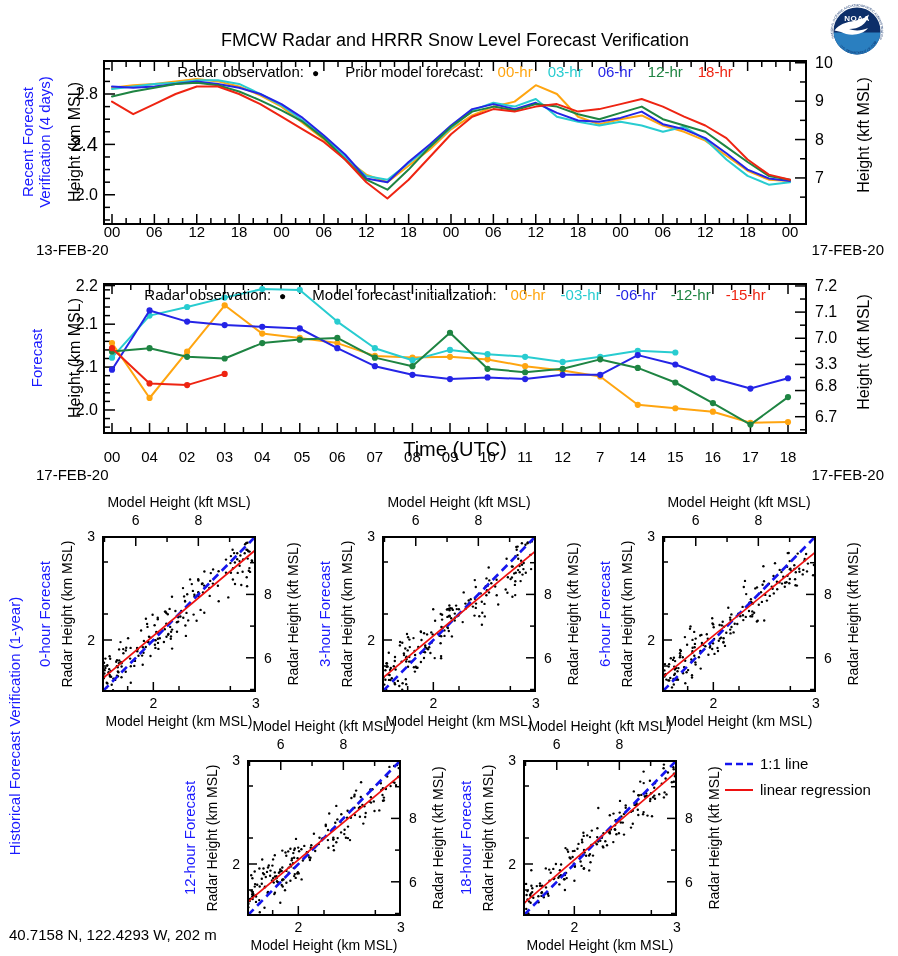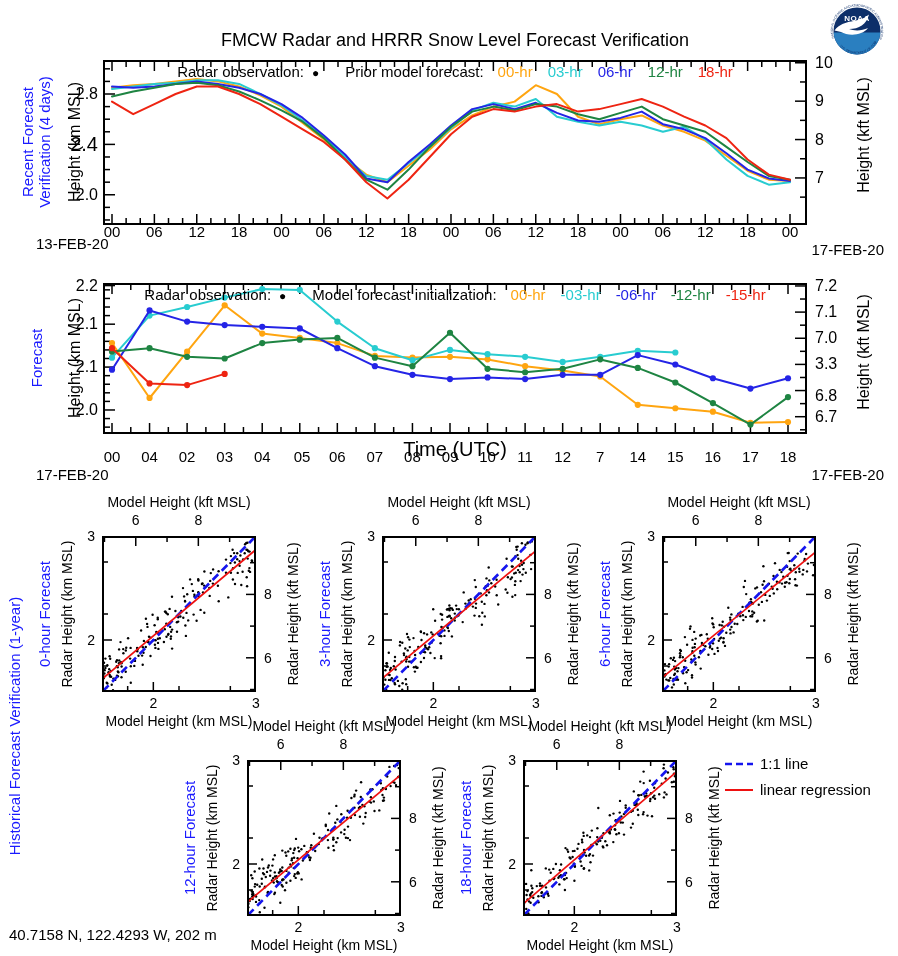--- a/index.html
+++ b/index.html
@@ -188,21 +188,21 @@
       <div class="lbl" style="left: 408.625px; top: 232px; font-size: 15px; transform: translate(-50%, -50%);">18</div>
       <div class="lbl" style="left: 451px; top: 232px; font-size: 15px; transform: translate(-50%, -50%);">00</div>
       <div class="lbl" style="left: 493.375px; top: 232px; font-size: 15px; transform: translate(-50%, -50%);">06</div>
       <div class="lbl" style="left: 535.75px; top: 232px; font-size: 15px; transform: translate(-50%, -50%);">12</div>
       <div class="lbl" style="left: 578.125px; top: 232px; font-size: 15px; transform: translate(-50%, -50%);">18</div>
       <div class="lbl" style="left: 620.5px; top: 232px; font-size: 15px; transform: translate(-50%, -50%);">00</div>
       <div class="lbl" style="left: 662.875px; top: 232px; font-size: 15px; transform: translate(-50%, -50%);">06</div>
       <div class="lbl" style="left: 705.25px; top: 232px; font-size: 15px; transform: translate(-50%, -50%);">12</div>
       <div class="lbl" style="left: 747.625px; top: 232px; font-size: 15px; transform: translate(-50%, -50%);">18</div>
       <div class="lbl" style="left: 790px; top: 232px; font-size: 15px; transform: translate(-50%, -50%);">00</div>
-      <div class="lbl" style="left: 36px; top: 244px; font-size: 15px; transform: translate(0px, -50%);">13-FEB-20</div>
+      <div class="lbl" style="left: 36px; top: 250px; font-size: 15px; transform: translate(0px, -50%);">13-FEB-20</div>
       <div class="lbl" style="left: 884px; top: 250px; font-size: 15px; transform: translate(-100%, -50%);">17-FEB-20</div>
       <svg width="704" height="151" viewBox="0 0 704 151" style="position: absolute; left: 103px; top: 283px;">
         <line x1="9" y1="149" x2="9" y2="140" stroke="#000" stroke-width="1.5"></line>
         <line x1="9" y1="2" x2="9" y2="11" stroke="#000" stroke-width="1.5"></line>
         <line x1="27.77777777777778" y1="149" x2="27.77777777777778" y2="144" stroke="#000" stroke-width="1.5"></line>
         <line x1="27.77777777777778" y1="2" x2="27.77777777777778" y2="7" stroke="#000" stroke-width="1.5"></line>
         <line x1="46.55555555555556" y1="149" x2="46.55555555555556" y2="140" stroke="#000" stroke-width="1.5"></line>
         <line x1="46.55555555555556" y1="2" x2="46.55555555555556" y2="11" stroke="#000" stroke-width="1.5"></line>
         <line x1="65.33333333333334" y1="149" x2="65.33333333333334" y2="144" stroke="#000" stroke-width="1.5"></line>
         <line x1="65.33333333333334" y1="2" x2="65.33333333333334" y2="7" stroke="#000" stroke-width="1.5"></line>
@@ -393,21 +393,21 @@
       <div class="lbl" style="left: 75px; top: 358px; font-size: 16px; transform: translate(-50%, -50%) rotate(-90deg);">Height (km MSL)</div>
       <div class="lbl" style="left: 864px; top: 352px; font-size: 16px; transform: translate(-50%, -50%) rotate(-90deg);">Height (kft MSL)</div>
       <div class="lbl" style="left: 98px; top: 285.574px; font-size: 16px; transform: translate(-100%, -50%);">2.2</div>
       <div class="lbl" style="left: 98px; top: 324.182px; font-size: 16px; transform: translate(-100%, -50%);">2.1</div>
       <div class="lbl" style="left: 98px; top: 367.08px; font-size: 16px; transform: translate(-100%, -50%);">2.1</div>
       <div class="lbl" style="left: 98px; top: 409.977px; font-size: 16px; transform: translate(-100%, -50%);">2.0</div>
       <div class="lbl" style="left: 815px; top: 285.951px; font-size: 16px; transform: translate(0px, -50%);">7.2</div>
       <div class="lbl" style="left: 815px; top: 312.102px; font-size: 16px; transform: translate(0px, -50%);">7.1</div>
       <div class="lbl" style="left: 815px; top: 338.252px; font-size: 16px; transform: translate(0px, -50%);">7.0</div>
       <div class="lbl" style="left: 815px; top: 364.403px; font-size: 16px; transform: translate(0px, -50%);">3.3</div>
-      <div class="lbl" style="left: 815px; top: 396px; font-size: 16px; transform: translate(0px, -50%); text-align: center;">6.8</div>
+      <div class="lbl" style="left: 815px; top: 386px; font-size: 16px; transform: translate(0px, -50%); text-align: center;">6.8</div>
       <div class="lbl" style="left: 815px; top: 416.704px; font-size: 16px; transform: translate(0px, -50%);">6.7</div>
       <div class="lbl" style="left: 112px; top: 457px; font-size: 15px; transform: translate(-50%, -50%);">00</div>
       <div class="lbl" style="left: 149.556px; top: 457px; font-size: 15px; transform: translate(-50%, -50%);">04</div>
       <div class="lbl" style="left: 187.111px; top: 457px; font-size: 15px; transform: translate(-50%, -50%);">02</div>
       <div class="lbl" style="left: 224.667px; top: 457px; font-size: 15px; transform: translate(-50%, -50%);">03</div>
       <div class="lbl" style="left: 262.222px; top: 457px; font-size: 15px; transform: translate(-50%, -50%);">04</div>
       <div class="lbl" style="left: 302px; top: 457px; font-size: 15px; transform: translate(-50%, -50%);">05</div>
       <div class="lbl" style="left: 337.333px; top: 457px; font-size: 15px; transform: translate(-50%, -50%);">06</div>
       <div class="lbl" style="left: 374.889px; top: 457px; font-size: 15px; transform: translate(-50%, -50%);">07</div>
       <div class="lbl" style="left: 412.444px; top: 457px; font-size: 15px; transform: translate(-50%, -50%);">08</div>

